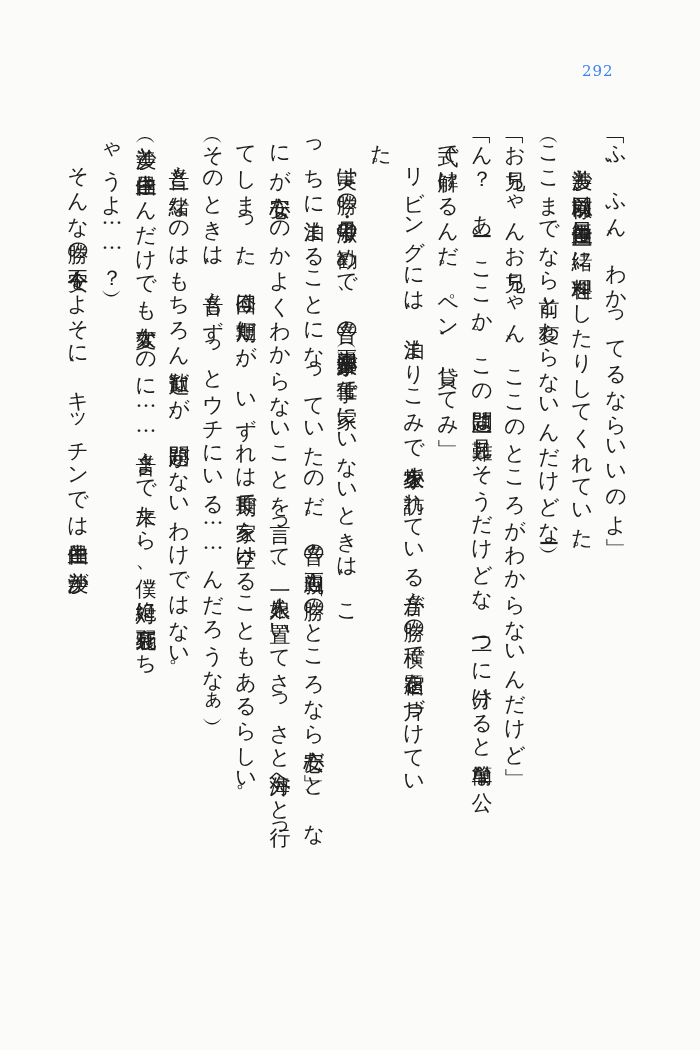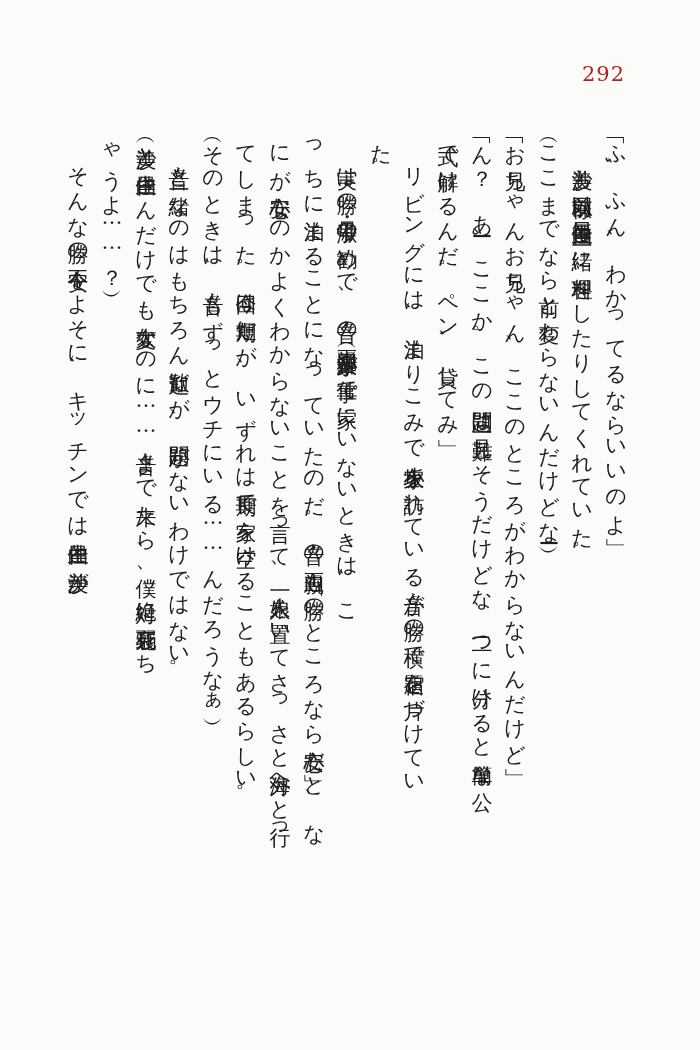--- a/index.html
+++ b/index.html
@@ -13,23 +13,23 @@
     height: 1050px;
     background: #fbfbf9;
     overflow: hidden;
     font-family: "DejaVu Serif", "Liberation Serif", serif;
     color: #1e1e1e;
   }
   .page-number {
     position: absolute;
     top: 62px;
     left: 582px;
-    font-size: 21px;
+    font-size: 15px;
     letter-spacing: 1px;
-    color: #b91c1c;
+    color: #3b82f6;
   }
   .text-block {
     position: absolute;
     top: 130px;
     left: 0;
     width: 700px;
     height: 900px;
   }
   .col {
     position: absolute;

